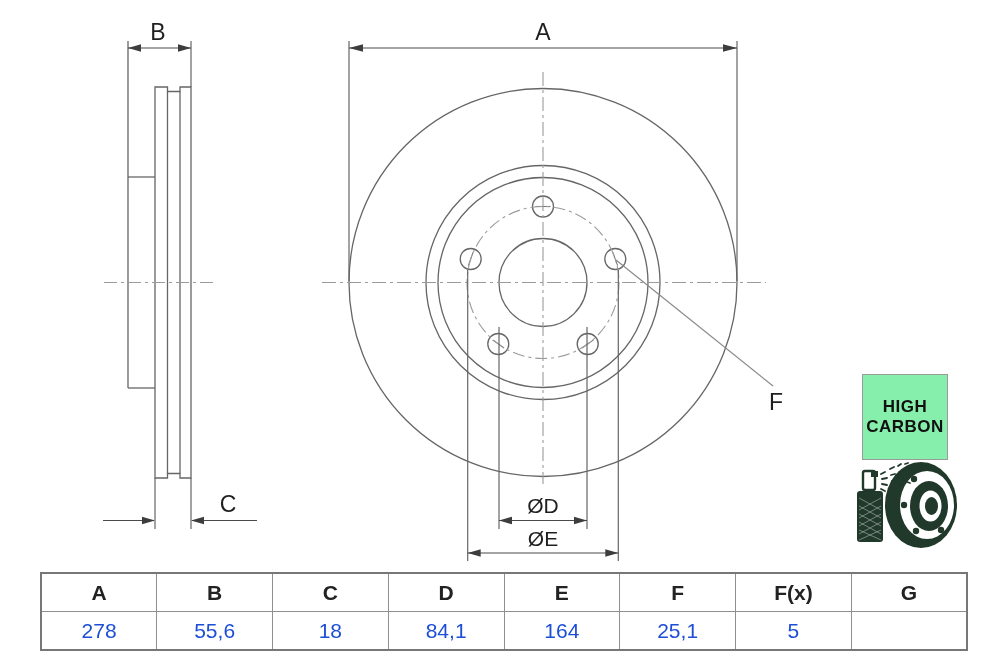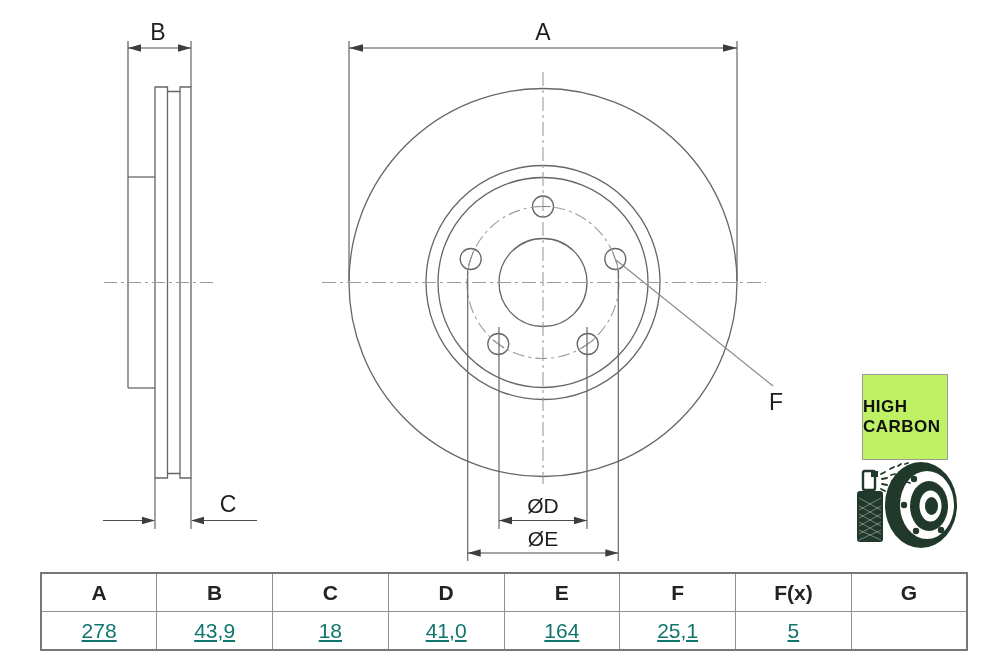--- a/index.html
+++ b/index.html
@@ -3,32 +3,32 @@
 <meta charset="utf-8">
 <style>
   html,body{margin:0;padding:0;background:#fff;}
   #stage{position:relative;width:1000px;height:666px;background:#ffffff;overflow:hidden;
          font-family:"Liberation Sans",sans-serif;}
   #drawing{position:absolute;left:0;top:0;}
   .dim-label{font-family:"Liberation Sans",sans-serif;font-size:23px;fill:#1f1f1f;}
   .dim-label-small{font-family:"Liberation Sans",sans-serif;font-size:21px;fill:#1f1f1f;}
 
   #hc-badge{position:absolute;left:862px;top:374px;width:84px;height:84px;
-            border:1.5px solid #9a9a9a;background:#bef264;display:flex;flex-direction:column;
-            align-items:flex-start;justify-content:center;}
+            border:1.5px solid #9a9a9a;background:#86efac;display:flex;flex-direction:column;
+            align-items:center;justify-content:center;}
   #hc-badge span{font-weight:bold;font-size:17px;line-height:20px;color:#111;
                  letter-spacing:.5px;}
 
   #spec-table{position:absolute;left:40px;top:572px;width:928px;height:75px;
               border-collapse:collapse;table-layout:fixed;}
   #spec-table th,#spec-table td{border:1px solid #8f8f8f;text-align:center;vertical-align:middle;
               padding:0;color:#222;}
   #spec-table{border:2px solid #777;}
   #spec-table th{font-size:21px;font-weight:bold;height:37px;}
-  #spec-table td{font-size:21px;font-weight:normal;height:37px;color:#0f766e;text-decoration:underline;}
+  #spec-table td{font-size:21px;font-weight:normal;height:37px;color:#1d4ed8;}
 </style>
 </head>
 <body>
 
 <div id="stage">
 
   <svg id="drawing" width="1000" height="666" viewBox="0 0 1000 666">
 
     <g fill="none" stroke="#666" stroke-width="1.3">
 
@@ -165,23 +165,23 @@
         <th>D</th>
         <th>E</th>
         <th>F</th>
         <th>F(x)</th>
         <th>G</th>
       </tr>
     </thead>
     <tbody>
       <tr>
         <td>278</td>
-        <td>43,9</td>
+        <td>55,6</td>
         <td>18</td>
-        <td>41,0</td>
+        <td>84,1</td>
         <td>164</td>
         <td>25,1</td>
         <td>5</td>
         <td></td>
       </tr>
     </tbody>
   </table>
 
 </div>
 

